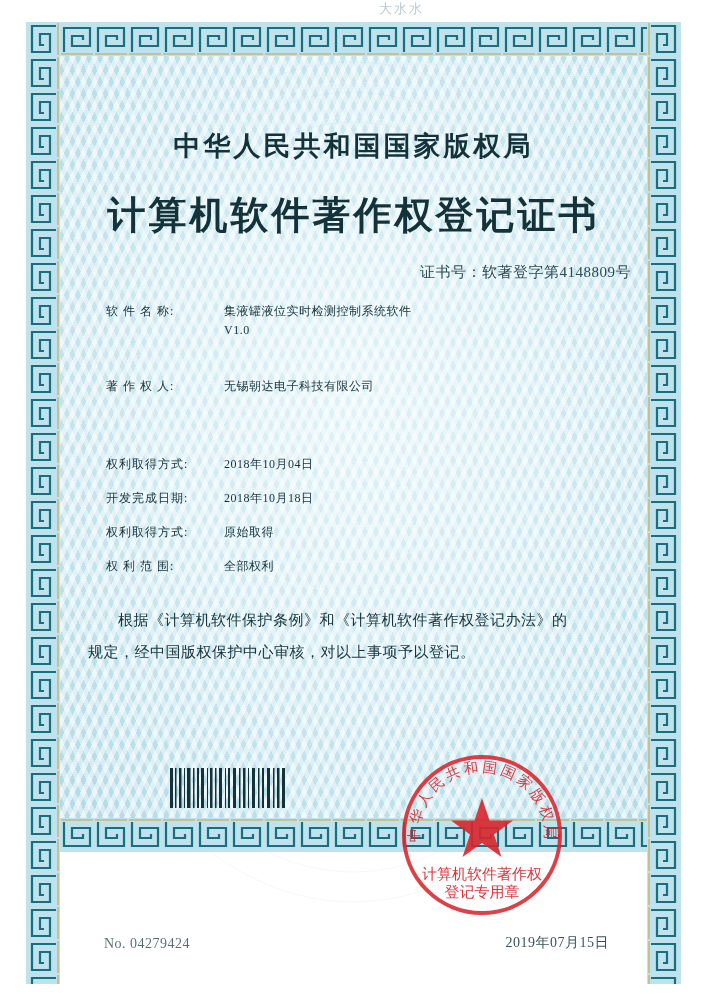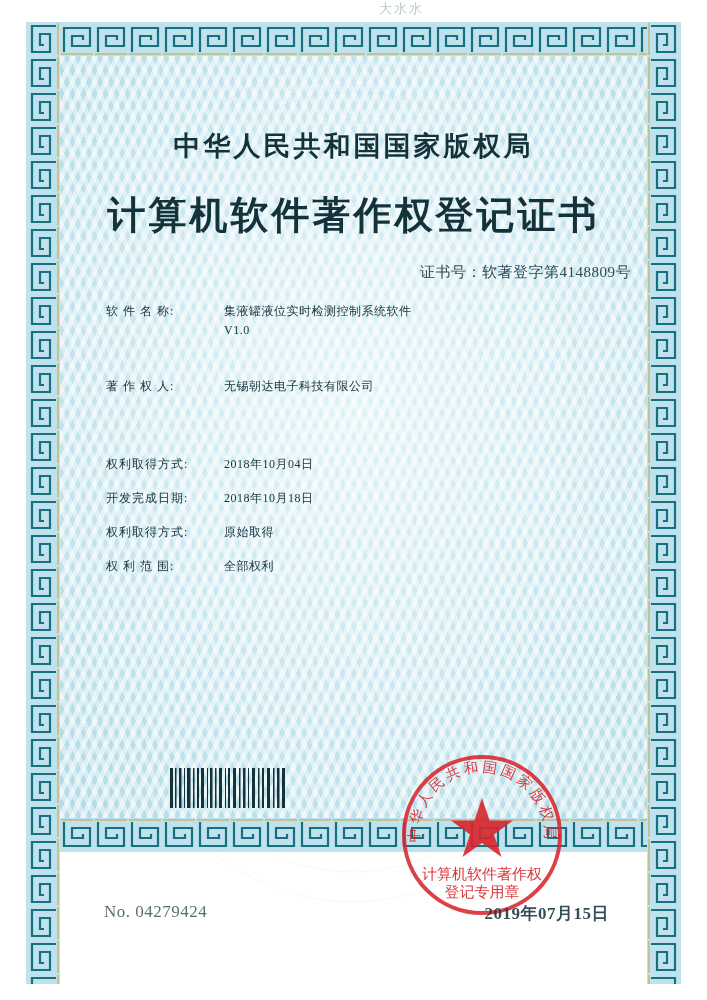--- a/index.html
+++ b/index.html
@@ -171,29 +171,30 @@
     top: 680px;
     width: 178px;
     height: 178px;
   }
 
   
   .footer {
     position: absolute;
     left: 36px;
     right: 30px;
-    top: 836px;
+    top: 868px;
     display: flex;
     justify-content: space-between;
-    font-size: 17px;
+    font-size: 14px;
     color: #1d3a42;
     letter-spacing: 0.5px;
+    align-items: flex-end;
   }
   .footer .serial { opacity: 0.75; }
-  .footer .date { opacity: 0.9; font-weight: bold; }
+  .footer .date { opacity: 0.9; }
 </style>
 </head>
 <body>
 
 <div class="page">
 
   <div class="top-mark">大水水</div>
 
   <div class="cert">
 
@@ -318,20 +319,24 @@
         </div>
 
         <div class="field-row">
           <div class="field-label">权 利 范 围:</div>
           <div class="field-value">全部权利</div>
         </div>
 
 
       </div>
 
+      <div class="statement">
+        <span class="indent">根据《计算机软件保护条例》和《计算机软件著作权登记办法》的</span>
+        <span>规定，经中国版权保护中心审核，对以上事项予以登记。</span>
+      </div>
 
       <svg class="barcode" viewBox="0 0 120 44" preserveAspectRatio="none">
         <rect x="0" y="0" width="120" height="44" fill="none"></rect>
         <g fill="#14323a">
           <rect x="2" y="2" width="3" height="40"></rect>
           <rect x="7" y="2" width="1.5" height="40"></rect>
           <rect x="11" y="2" width="2.5" height="40"></rect>
           <rect x="16" y="2" width="1" height="40"></rect>
           <rect x="19" y="2" width="3.5" height="40"></rect>
           <rect x="25" y="2" width="1.5" height="40"></rect>

